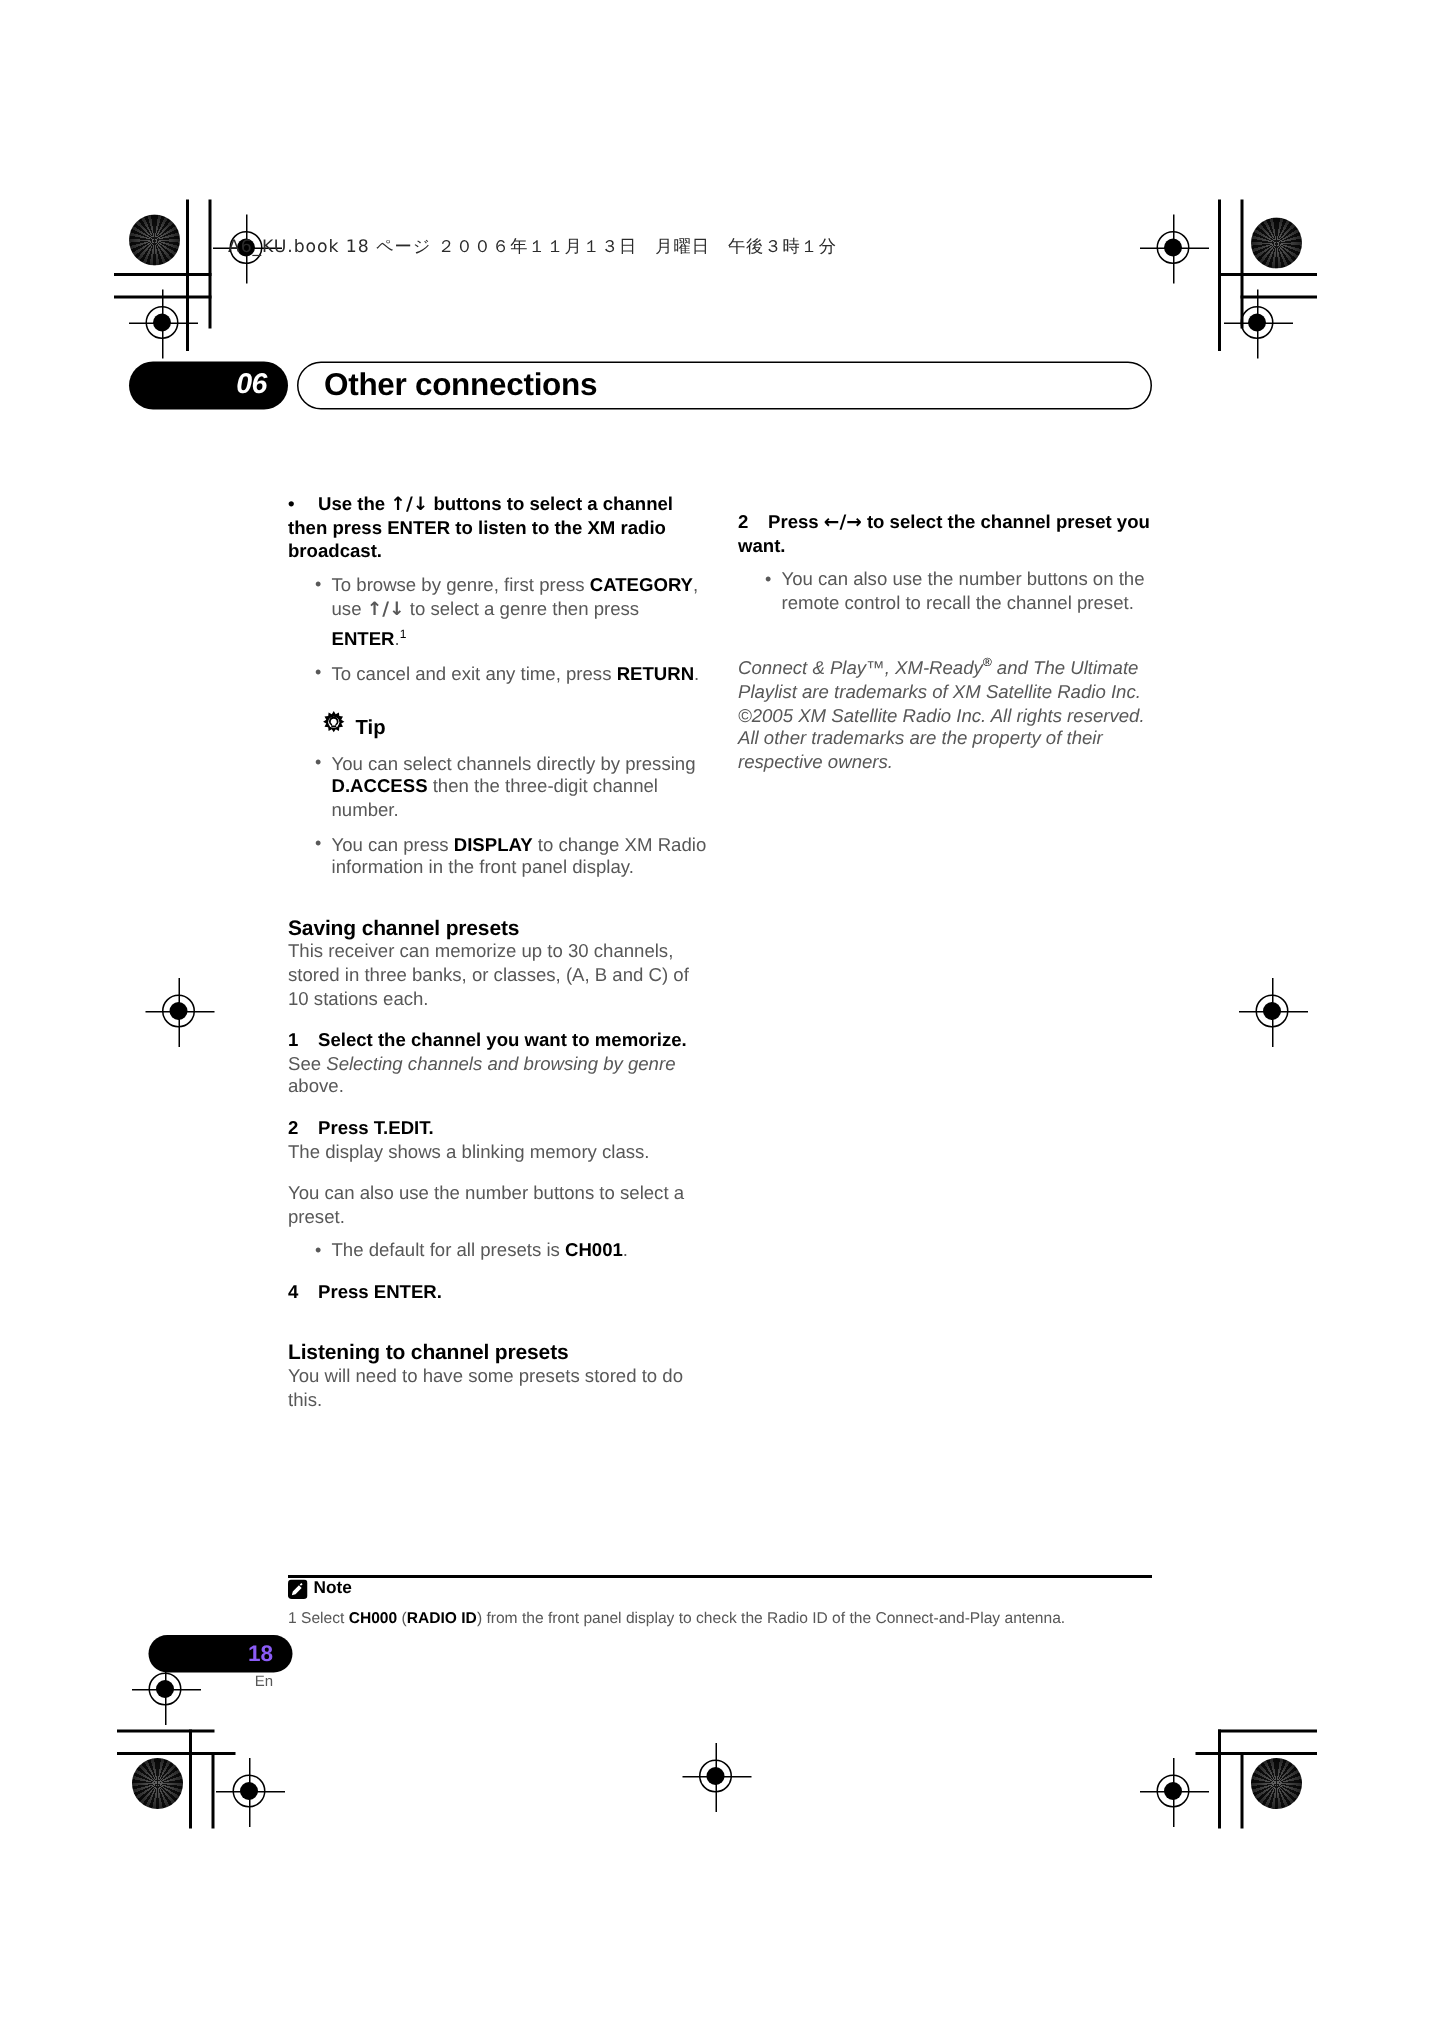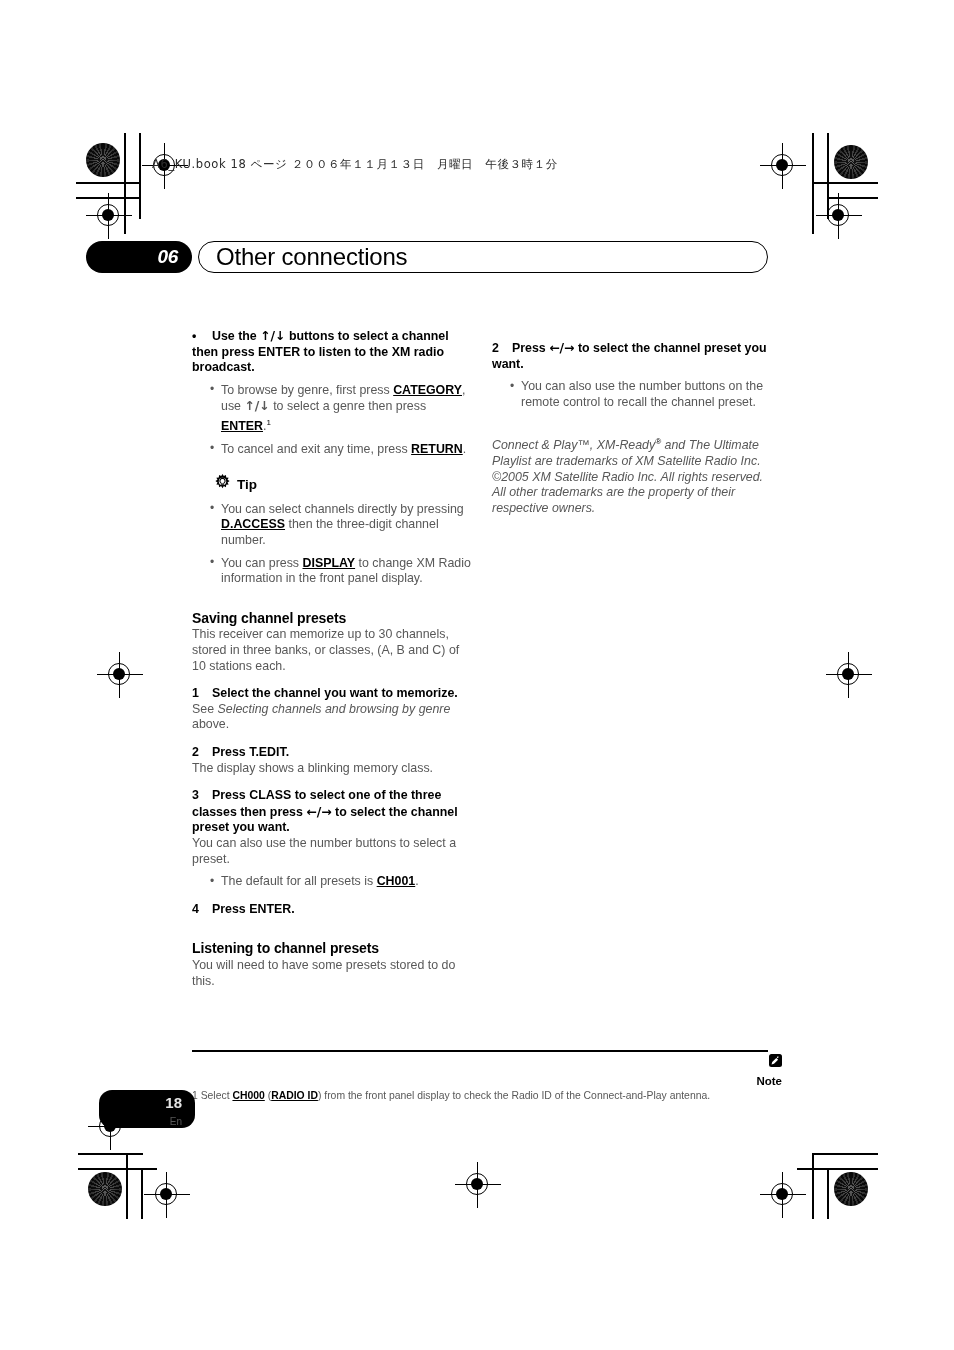--- a/index.html
+++ b/index.html
@@ -106,36 +106,36 @@
     border: 1.4px solid #000;
     border-radius: 16px;
     box-sizing: border-box;
   }
   .chapter-title {
     position: absolute;
     left: 130px;
     top: 0;
     height: 20px;
     line-height: 32px;
-    font-size: 24px;
-    font-weight: normal;
+    font-size: 21px;
+    font-weight: bold;
     letter-spacing: -0.2px;
   }
 
   
   .col {
     position: absolute;
     top: 328px;
     width: 280px;
     font-size: 12.4px;
     line-height: 15.6px;
   }
   .col-left  { left: 192px; }
   .col-right { left: 492px; }
-  .body-text b, .bold { color: #000; font-weight: bold; text-decoration: underline; }
+  .body-text b, .bold { color: #000; font-weight: bold; }
   .em { font-style: italic; }
 
   
   .step {
     font-weight: bold;
     color: #000;
     margin: 0;
     padding-left: 0;
     text-indent: 0;
   }
@@ -186,23 +186,22 @@
     gap: 6px;
     margin: 0 0 6px 22px;
   }
   .tip-label {
     font-size: 13.5px;
     font-weight: bold;
     color: #000;
   }
   .note-head {
     display: flex;
-    align-items: flex-end;
+    align-items: flex-start;
     gap: 4px;
-    flex-direction: column;
   }
   .note-label {
     font-size: 11.5px;
     font-weight: bold;
     color: #000;
   }
 
   
   .note-rule {
     position: absolute;
@@ -225,24 +224,24 @@
     margin-top: 2px;
   }
   .note-text .bold { color: #000; font-weight: bold; }
 
   
   .page-badge {
     position: absolute;
     left: 99px;
     top: 1090px;
     width: 96px;
-    height: 38px;
+    height: 25px;
     background: #000;
     border-radius: 13px;
-    color: #e5e5e5;
+    color: #8b5cf6;
     font-weight: bold;
     font-size: 15px;
     line-height: 25px;
     text-align: right;
     padding-right: 13px;
     box-sizing: border-box;
   }
   .page-lang {
     position: absolute;
     left: 99px;
@@ -421,23 +420,20 @@
 
   <div class="gap-md"></div>
 
   <div class="step">
     <span class="marker">2</span><span>Press T.EDIT.</span>
   </div>
   <p class="para">The display shows a blinking memory class.</p>
 
   <div class="gap-md"></div>
 
-  <div class="step">
-    <span class="marker">3</span><span>Press CLASS to select one of the three classes then press </span><span class="arrow">←/→</span><span> to select the channel preset you want.</span>
-  </div>
   <p class="para">You can also use the number buttons to select a preset.</p>
 
   <div class="gap-sm"></div>
 
   <ul class="sub">
     <li>
       <span>The default for all presets is </span><span class="bold">CH001</span><span>.</span>
     </li>
   </ul>
 

